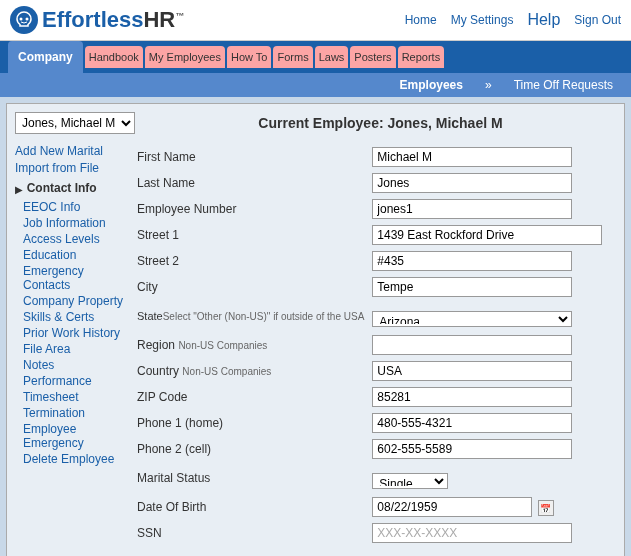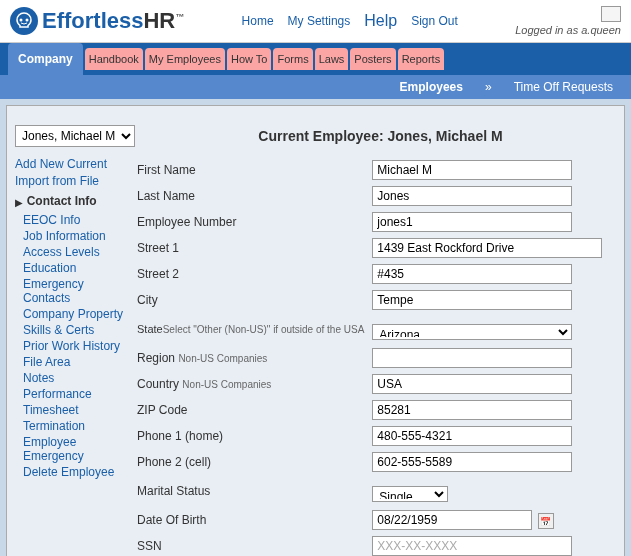--- a/index.html
+++ b/index.html
@@ -27,21 +27,21 @@
     
     .sub-nav { background: #5588cc; display: flex; align-items: center; justify-content: flex-end; padding: 2px 8px; gap: 12px; }
     .sub-nav-item { color: white; padding: 3px 10px; font-size: 12px; cursor: pointer; }
     .sub-nav-item.active { color: white; font-weight: bold; }
     .sub-nav-separator { color: white; font-size: 12px; }
 
     
     .content { background: #e8eef4; margin: 6px; border: 1px solid #aaa; padding: 8px; }
 
     
-    .emp-selector-row { display: flex; align-items: center; gap: 10px; margin-bottom: 10px; margin-top: 11px; }
+    .emp-selector-row { display: flex; align-items: center; gap: 10px; margin-bottom: 10px; }
     .emp-select { font-size: 12px; padding: 2px; border: 1px solid #999; background: white; }
     .current-employee-title { flex: 1; text-align: center; font-size: 14px; font-weight: bold; color: #333; }
 
     
     .main-layout { display: flex; gap: 8px; }
 
     
     .sidebar { width: 110px; flex-shrink: 0; }
     .sidebar-action { color: #1a5fa8; font-size: 12px; text-decoration: none; cursor: pointer; display: block; margin-bottom: 3px; }
     .sidebar-divider { margin: 6px 0; }
@@ -78,24 +78,20 @@
       </svg>
     </div>
     <span class="logo-text"><span>Effortless</span>HR<sup class="logo-tm">™</sup></span>
   </div>
   <div class="header-nav">
     <a style="color:#1a5fa8;text-decoration:none;font-size:12px;">Home</a>
     <a style="color:#1a5fa8;text-decoration:none;font-size:12px;">My Settings</a>
     <a style="color:#1a5fa8;text-decoration:none;font-size:16px;">Help</a>
     <a style="color:#1a5fa8;text-decoration:none;font-size:12px;">Sign Out</a>
   </div>
-  <div class="header-right">
-    <div class="search-box"></div>
-    <div class="logged-in">Logged in as a.queen</div>
-  </div>
 </div>
 
 <div class="main-nav">
   <div class="company-tab">Company</div>
   <a class="nav-tab">Handbook</a>
   <a class="nav-tab">My Employees</a>
   <a class="nav-tab">How To</a>
   <a class="nav-tab">Forms</a>
   <a class="nav-tab">Laws</a>
   <a class="nav-tab">Posters</a>
@@ -116,21 +112,21 @@
     </select>
     <div class="current-employee-title">
       <span>Current Employee:</span>
       <strong>Jones, Michael M</strong>
     </div>
   </div>
 
   <div class="main-layout">
 
     <div class="sidebar">
-      <a class="sidebar-action">Add New Current</a>
+      <a class="sidebar-action">Add New Marital</a>
       <a class="sidebar-action">Import from File</a>
       <div class="sidebar-divider"></div>
       <div class="sidebar-section-header">
         <span class="sidebar-arrow">▶</span>
         <a class="sidebar-nav-item active" style="padding-left:2px;font-weight:bold;color:#333;">Contact Info</a>
       </div>
       <a class="sidebar-nav-item">EEOC Info</a>
       <a class="sidebar-nav-item">Job Information</a>
       <a class="sidebar-nav-item">Access Levels</a>
       <a class="sidebar-nav-item">Education</a>

